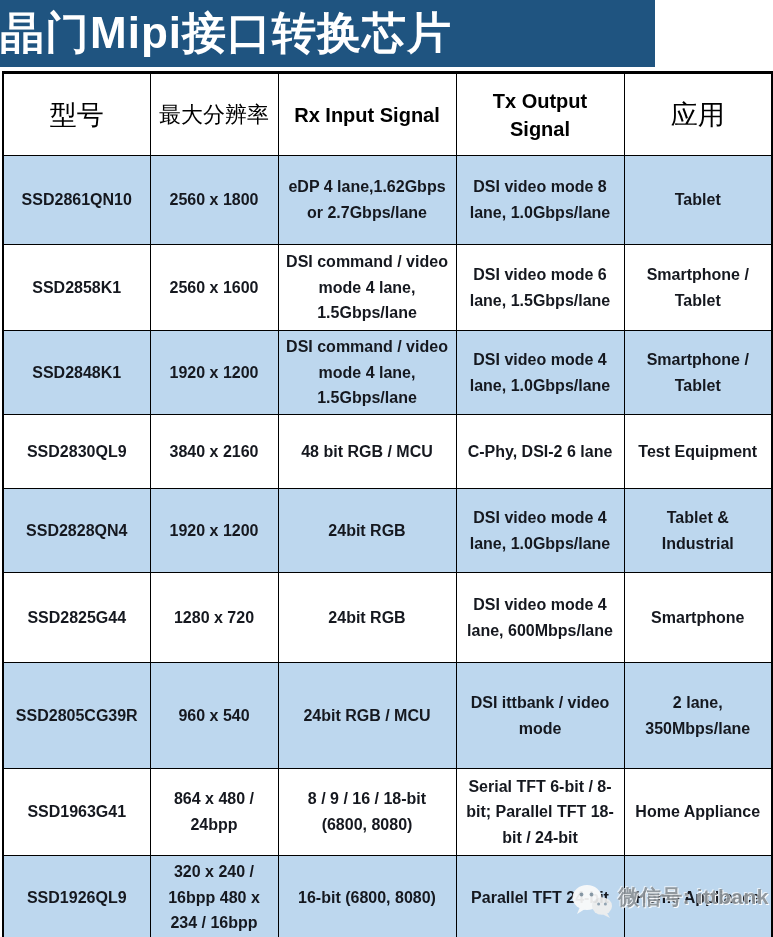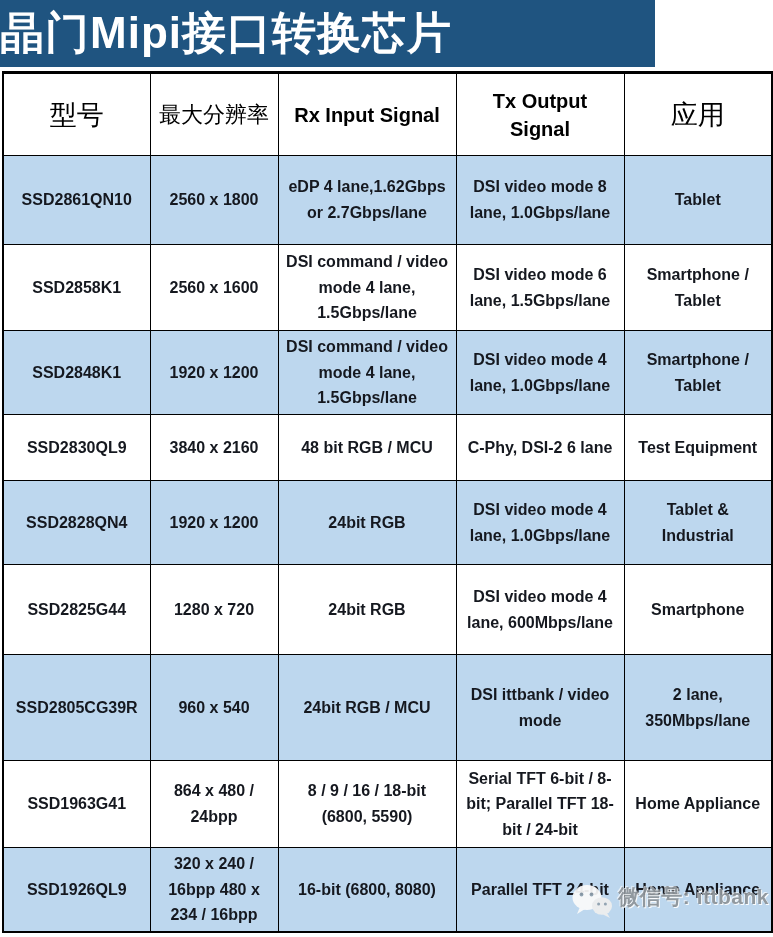--- a/index.html
+++ b/index.html
@@ -93,21 +93,21 @@
       <td>DSI video mode 6 lane, 1.5Gbps/lane</td>
       <td>Smartphone / Tablet</td>
     </tr>
     <tr style="height:84px">
       <td>SSD2848K1</td>
       <td>1920 x 1200</td>
       <td>DSI command / video mode 4 lane, 1.5Gbps/lane</td>
       <td>DSI video mode 4 lane, 1.0Gbps/lane</td>
       <td>Smartphone / Tablet</td>
     </tr>
-    <tr style="height:66px">
+    <tr style="height:74px">
       <td>SSD2830QL9</td>
       <td>3840 x 2160</td>
       <td>48 bit RGB / MCU</td>
       <td>C-Phy, DSI-2 6 lane</td>
       <td>Test Equipment</td>
     </tr>
     <tr style="height:84px">
       <td>SSD2828QN4</td>
       <td>1920 x 1200</td>
       <td>24bit RGB</td>
@@ -124,21 +124,21 @@
     <tr style="height:106px">
       <td>SSD2805CG39R</td>
       <td>960 x 540</td>
       <td>24bit RGB / MCU</td>
       <td>DSI ittbank / video mode</td>
       <td>2 lane, 350Mbps/lane</td>
     </tr>
     <tr style="height:87px">
       <td>SSD1963G41</td>
       <td>864 x 480 / 24bpp</td>
-      <td>8 / 9 / 16 / 18-bit (6800, 5590)</td>
+      <td>8 / 9 / 16 / 18-bit (6800, 8080)</td>
       <td>Serial TFT 6-bit / 8-bit; Parallel TFT 18-bit / 24-bit</td>
       <td>Home Appliance</td>
     </tr>
     <tr style="height:84px">
       <td>SSD1926QL9</td>
       <td>320 x 240 / 16bpp 480 x 234 / 16bpp</td>
       <td>16-bit (6800, 8080)</td>
       <td>Parallel TFT 24-bit</td>
       <td>Home Appliance</td>
     </tr>

